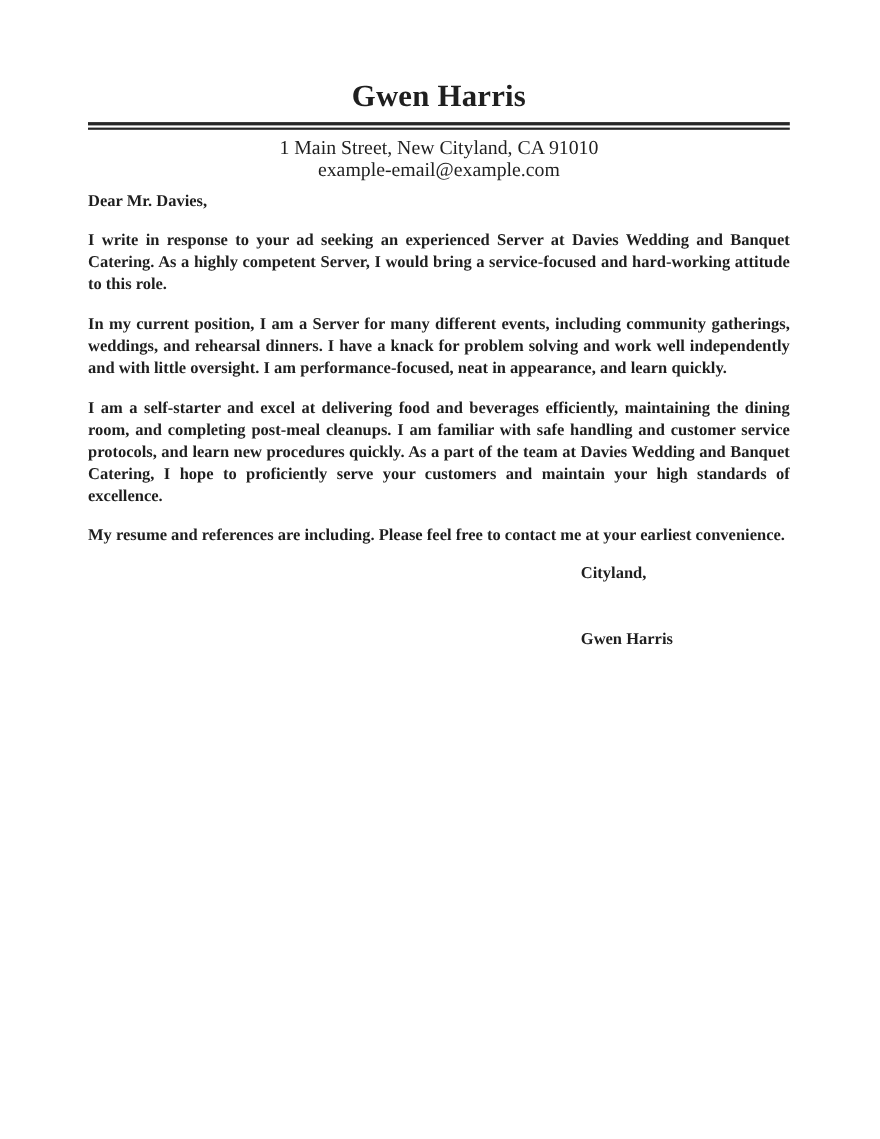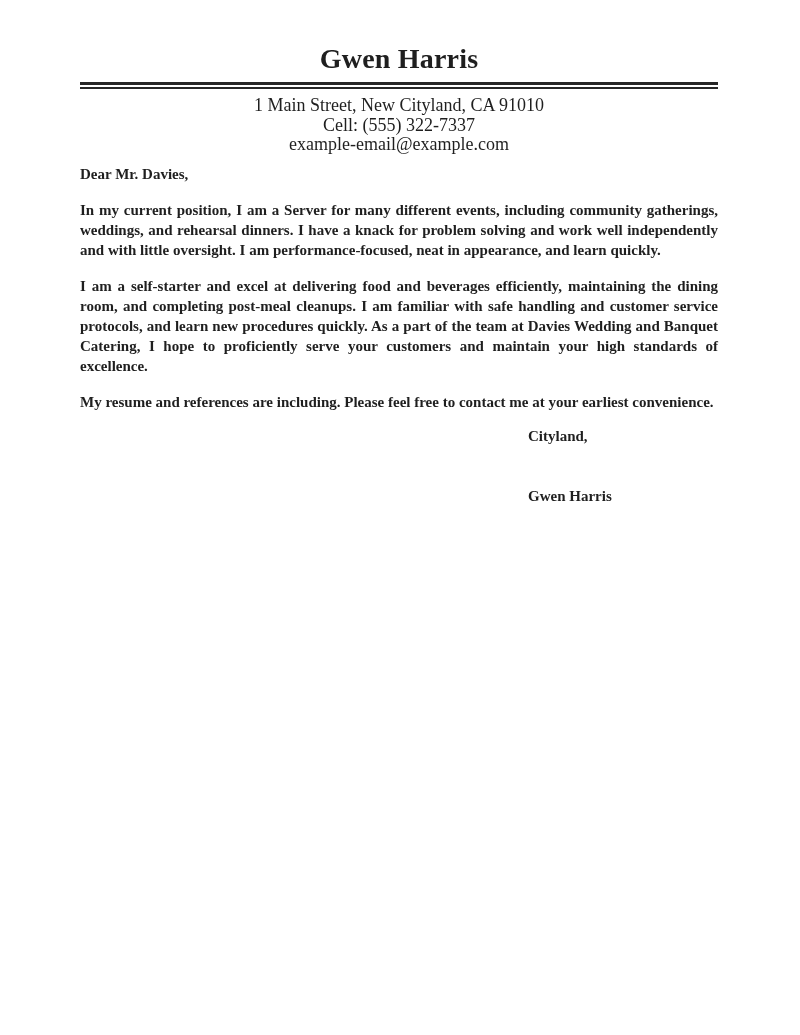--- a/index.html
+++ b/index.html
@@ -11,22 +11,23 @@
   html, body {
     background: var(--bg-color);
   }
   .page {
     position: relative;
     width: 800px;
     height: 783px;
     background: var(--bg-color);
     color: var(--text-color);
     font-family: "Liberation Serif", serif;
-    padding: 42px 82px 0 80px;
+    padding: 54px 82px 0 80px;
     overflow: hidden;
+    margin-top: 17px;
   }
   .letter-header h1 {
     text-align: center;
     font-size: 28px;
     line-height: 34px;
     font-weight: bold;
     letter-spacing: 0.2px;
   }
   .double-rule {
     margin-top: 6px;
@@ -73,28 +74,28 @@
   <header class="letter-header">
     <h1>Gwen Harris</h1>
 
     <div class="double-rule">
       <div class="rule-line"></div>
       <div class="rule-line"></div>
     </div>
 
     <div class="contact">
       <div>1 Main Street, New Cityland, CA 91010</div>
-      <div>Cell: (555) 322-7337</div>
       <div>example-email@example.com</div>
     </div>
   </header>
 
   <main class="letter-body">
     <p class="salutation">Dear Mr. Davies,</p>
 
+    <p class="para">I write in response to your ad seeking an experienced Server at Davies Wedding and Banquet Catering. As a highly competent Server, I would bring a service-focused and hard-working attitude to this role.</p>
 
     <p class="para">In my current position, I am a Server for many different events, including community gatherings, weddings, and rehearsal dinners. I have a knack for problem solving and work well independently and with little oversight. I am performance-focused, neat in appearance, and learn quickly.</p>
 
     <p class="para">I am a self-starter and excel at delivering food and beverages efficiently, maintaining the dining room, and completing post-meal cleanups. I am familiar with safe handling and customer service protocols, and learn new procedures quickly. As a part of the team at Davies Wedding and Banquet Catering, I hope to proficiently serve your customers and maintain your high standards of excellence.</p>
 
     <p class="para">My resume and references are including. Please feel free to contact me at your earliest convenience.</p>
 
     <div class="signature-block">
       <p>Cityland,</p>
       <p class="signature-name">Gwen Harris</p>

